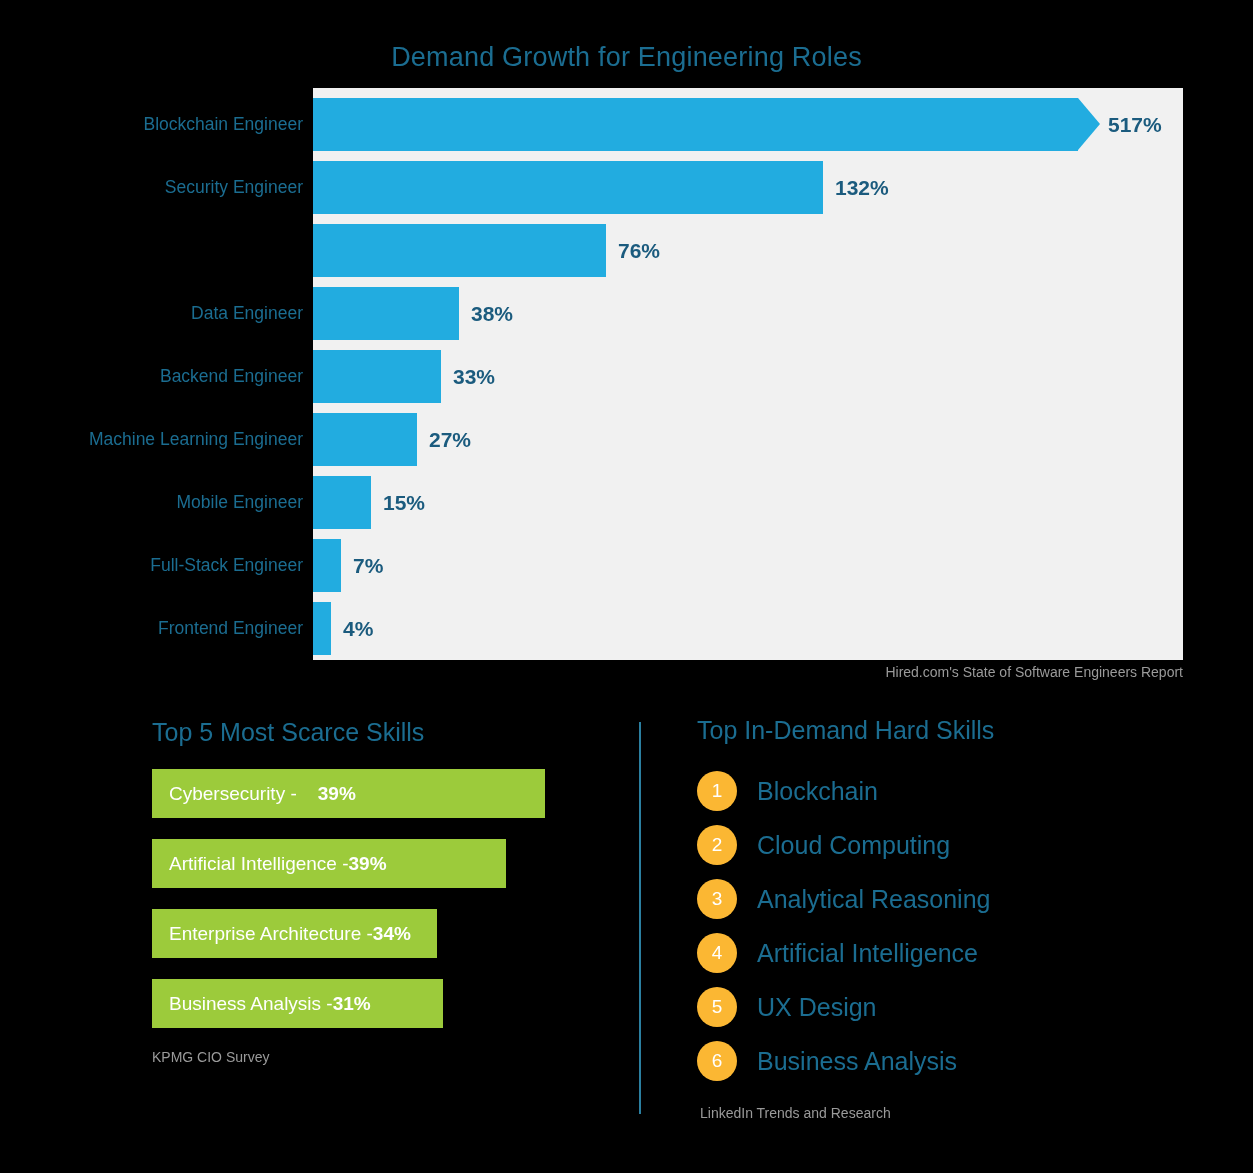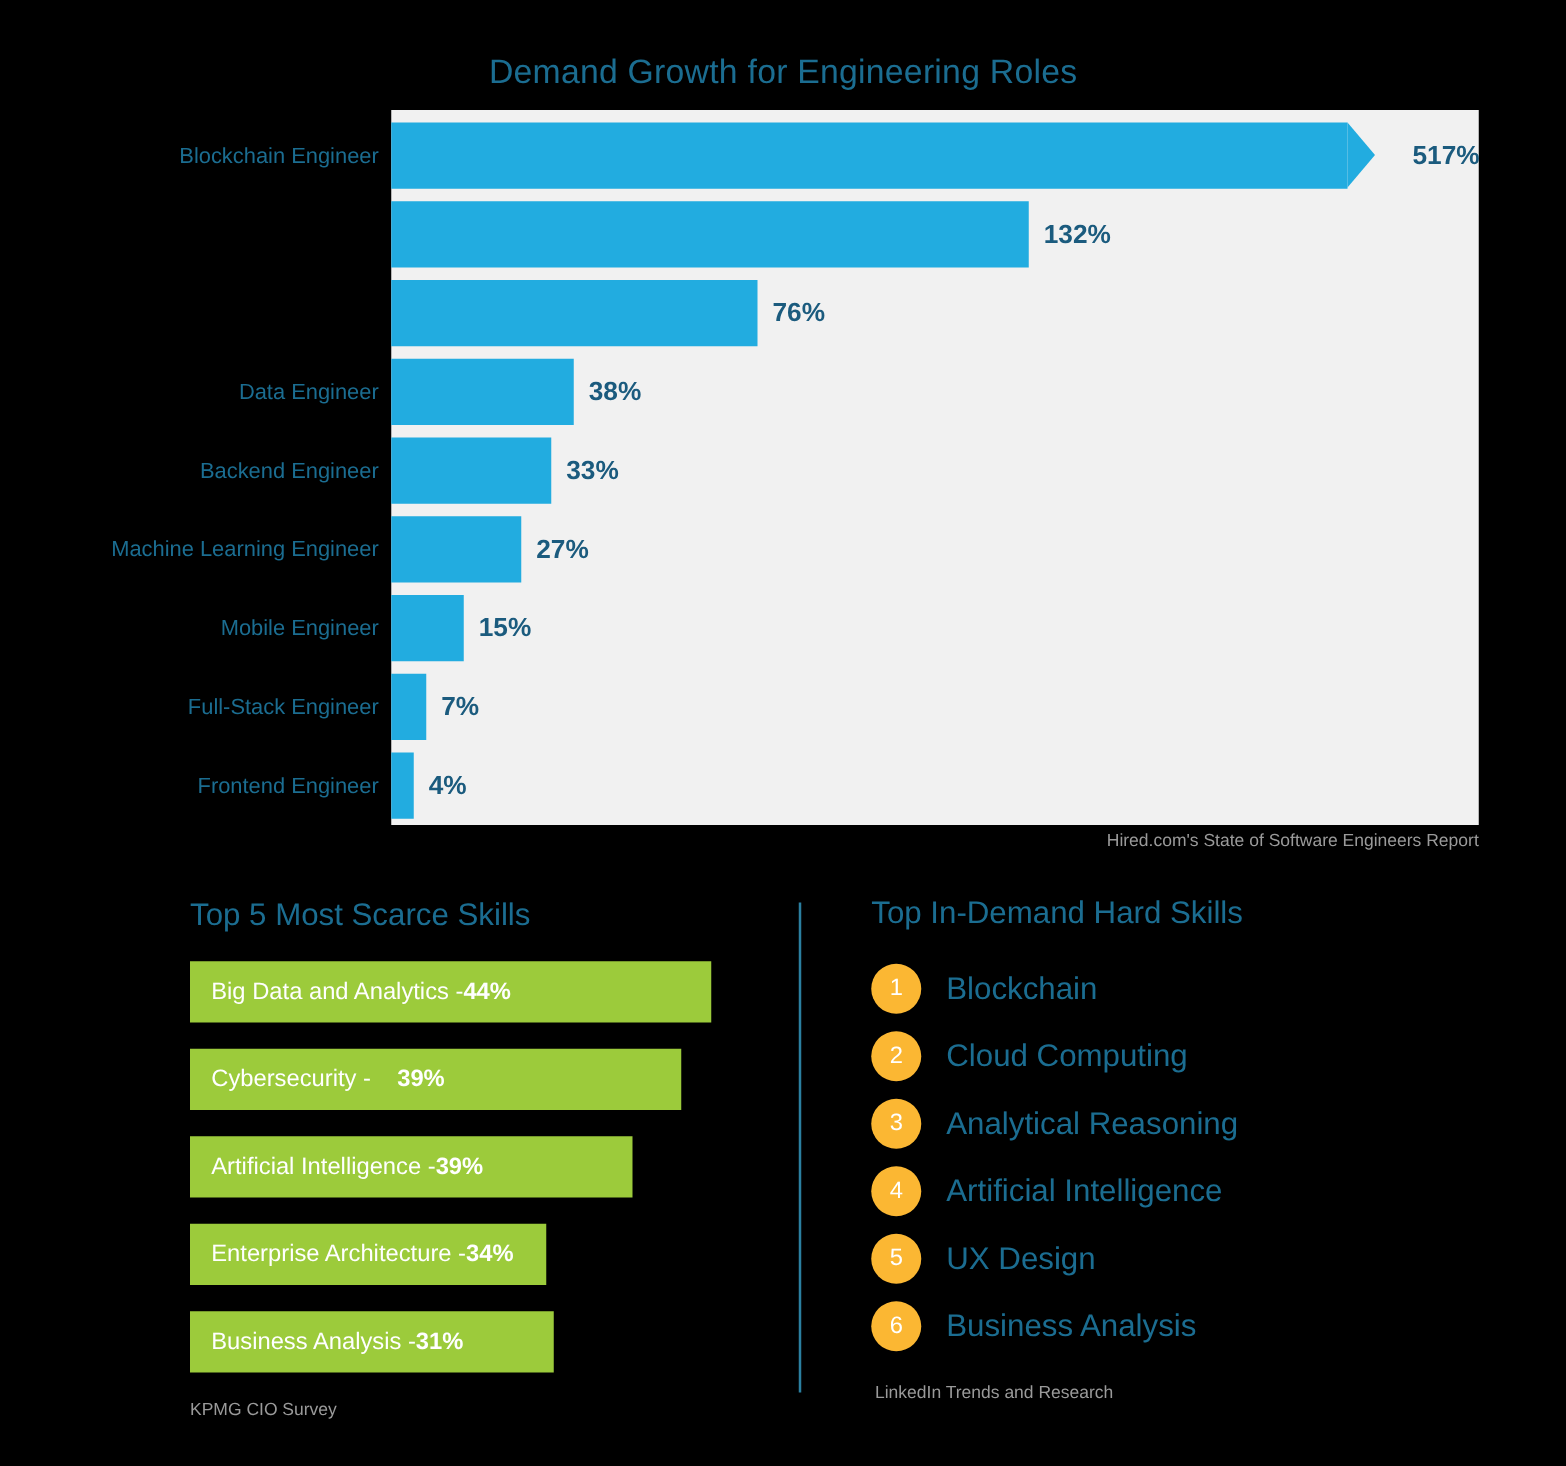--- a/index.html
+++ b/index.html
@@ -186,35 +186,36 @@
 <body>
 
 <div class="page">
 
   <div class="chart-title">Demand Growth for Engineering Roles</div>
 
   <div class="chart-panel"></div>
 
   <div class="cat-labels">
       <div class="cat-label" style="top: 10px;">Blockchain Engineer</div>
+      <div class="cat-label" style="top: 73px;">Security Engineer</div>
       <div class="cat-label" style="top: 199px;">Data Engineer</div>
       <div class="cat-label" style="top: 262px;">Backend Engineer</div>
       <div class="cat-label" style="top: 325px;">Machine Learning Engineer</div>
       <div class="cat-label" style="top: 388px;">Mobile Engineer</div>
       <div class="cat-label" style="top: 451px;">Full-Stack Engineer</div>
       <div class="cat-label" style="top: 514px;">Frontend Engineer</div>
     </div>
 
   <div class="bar-rows">
       <div class="bar-row" style="top: 10px;">
         <div class="bar arrow" style="width: 787px;">
           <div class="bar-body" style="width: 765px;"></div>
           <div class="bar-tip" style="left: 765px;"></div>
         </div>
-        <div class="bar-value" style="left: 817px;">517%</div>
+        <div class="bar-value" style="left: 795px;">517%</div>
       </div>
       <div class="bar-row" style="top: 73px;">
         <div class="bar" style="width: 510px;"></div>
         <div class="bar-value" style="left: 522px;">132%</div>
       </div>
       <div class="bar-row" style="top: 136px;">
         <div class="bar" style="width: 293px;"></div>
         <div class="bar-value" style="left: 305px;">76%</div>
       </div>
       <div class="bar-row" style="top: 199px;">
@@ -243,24 +244,20 @@
       </div>
     </div>
 
   <div class="chart-source">Hired.com's State of Software Engineers Report</div>
 
   <div class="divider"></div>
 
   <div class="scarce">
     <div class="section-title">Top 5 Most Scarce Skills</div>
     <div id="scarce-list">
-        <div class="green-bar" style="width: 417px;">
-          <span>Big Data and Analytics - </span>
-          <span class="pct">44%</span>
-        </div>
         <div class="green-bar" style="width: 393px; gap: 21px;">
           <span>Cybersecurity - </span>
           <span class="pct">39%</span>
         </div>
         <div class="green-bar" style="width: 354px;">
           <span>Artificial Intelligence - </span>
           <span class="pct">39%</span>
         </div>
         <div class="green-bar" style="width: 285px;">
           <span>Enterprise Architecture - </span>

